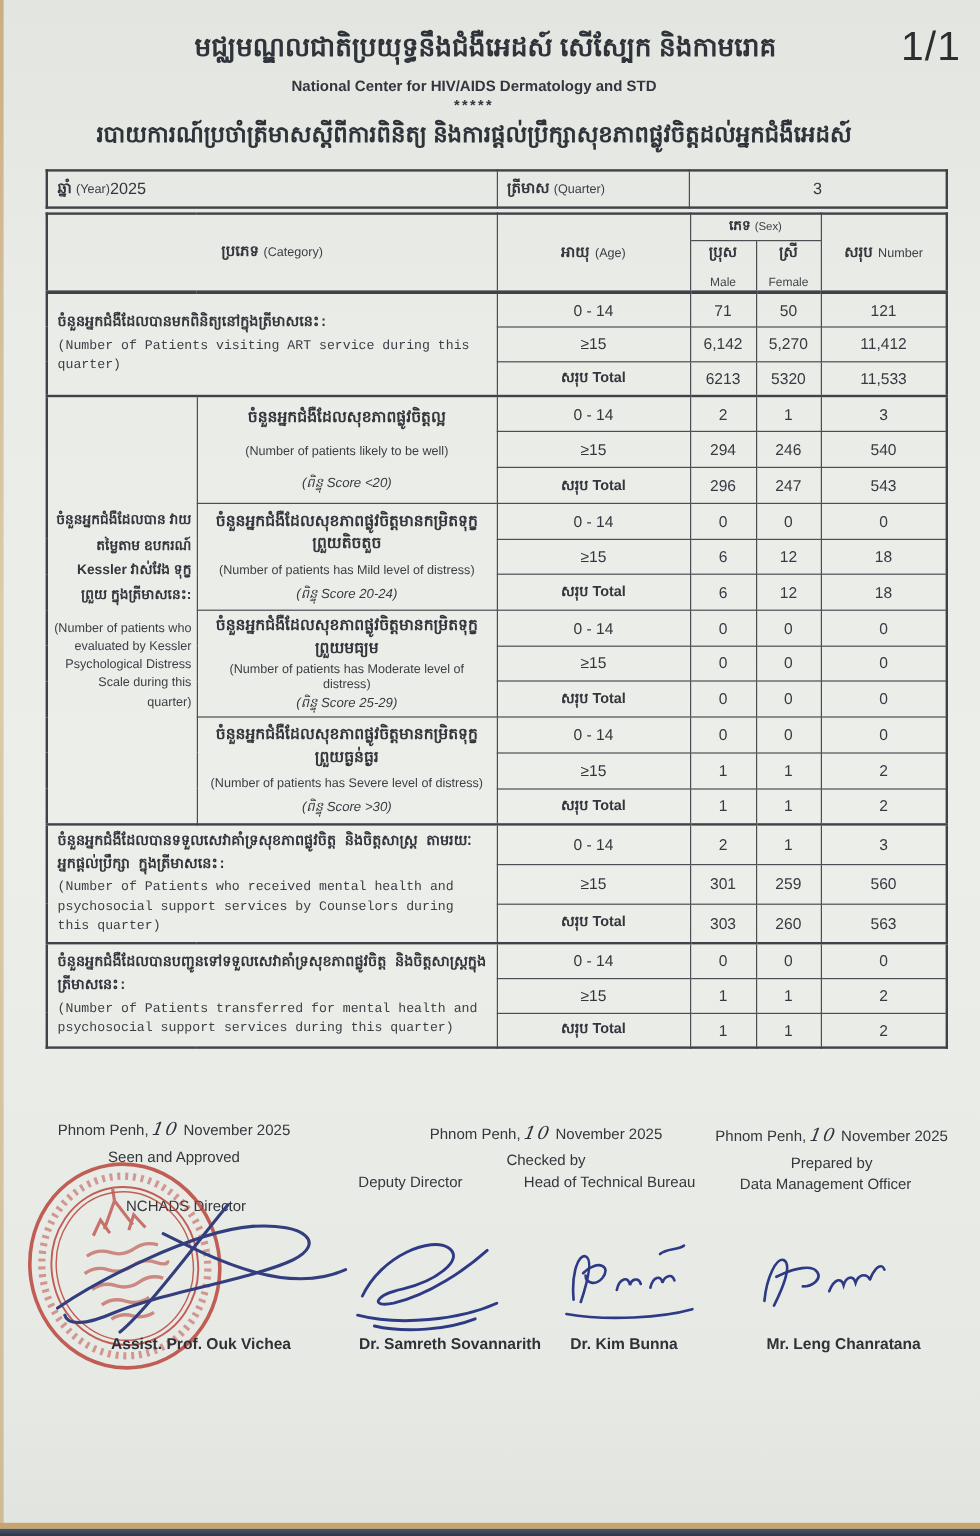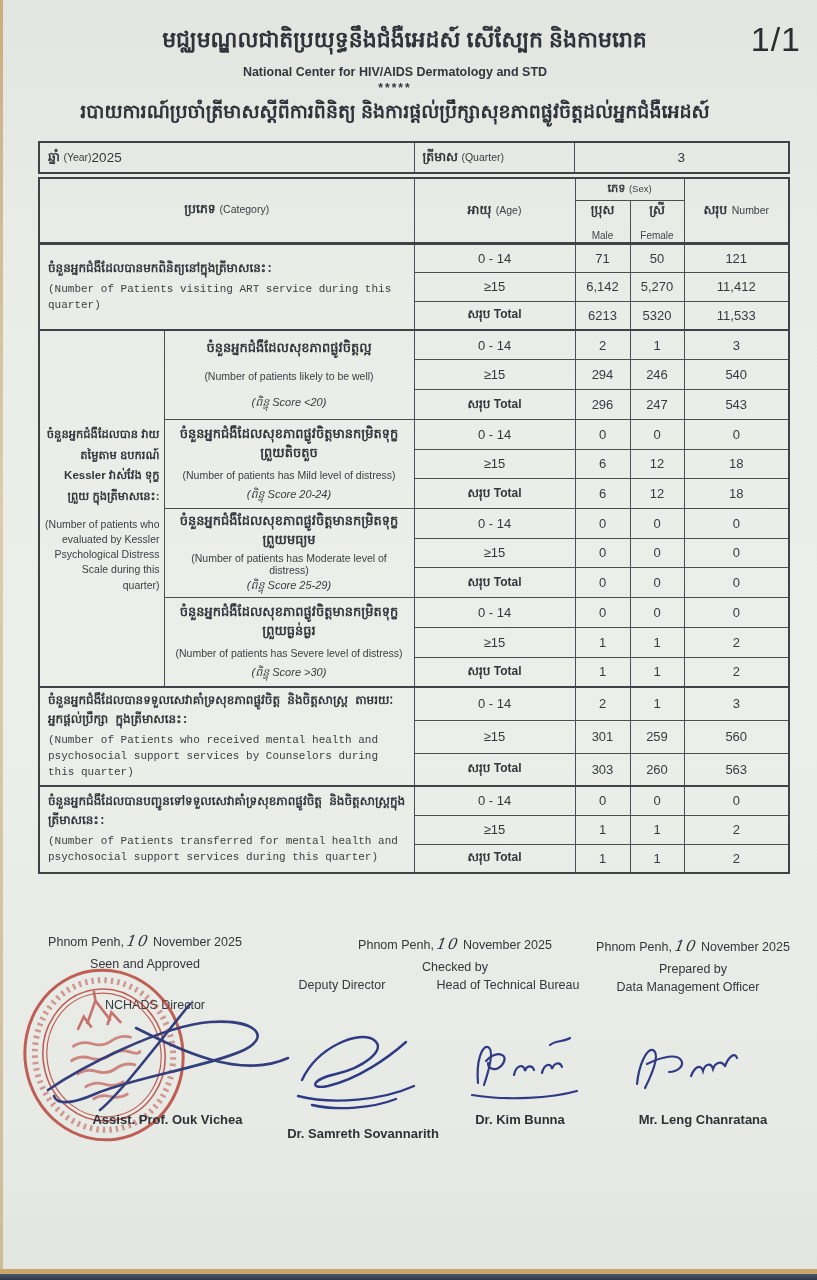--- a/index.html
+++ b/index.html
@@ -405,19 +405,19 @@
   <svg class="svgabs" style="left:625px;top:1038px;" width="115" height="62" viewBox="0 0 115 62">
     <g stroke="#2e3a85" stroke-width="2.2" fill="none" stroke-linecap="round">
       <path d="M12 46 C14 26 22 10 28 12 C36 16 26 38 20 50"></path>
       <path d="M22 26 C38 18 52 16 56 22 C60 28 52 34 44 34"></path>
       <path d="M66 38 C70 28 76 26 78 33 C80 26 86 24 88 31 C90 25 96 22 100 28"></path>
       <path d="M100 28 C104 18 110 14 112 20"></path>
     </g>
   </svg>
 
   <div class="name-line" style="left:70px;top:1112px;width:195px;">Assist. Prof. Ouk Vichea</div>
-  <div class="name-line" style="left:278px;top:1112px;width:170px;margin-top:14px;">Dr. Samreth Sovannarith</div>
+  <div class="name-line" style="left:290px;top:1112px;width:170px;">Dr. Samreth Sovannarith</div>
   <div class="name-line" style="left:455px;top:1112px;width:130px;">Dr. Kim Bunna</div>
   <div class="name-line" style="left:613px;top:1112px;width:180px;">Mr. Leng Chanratana</div>
 
   <div class="edge-bottom-tan"></div>
   <div class="edge-bottom-dark"></div>
 </div>
 
 </body></html>

